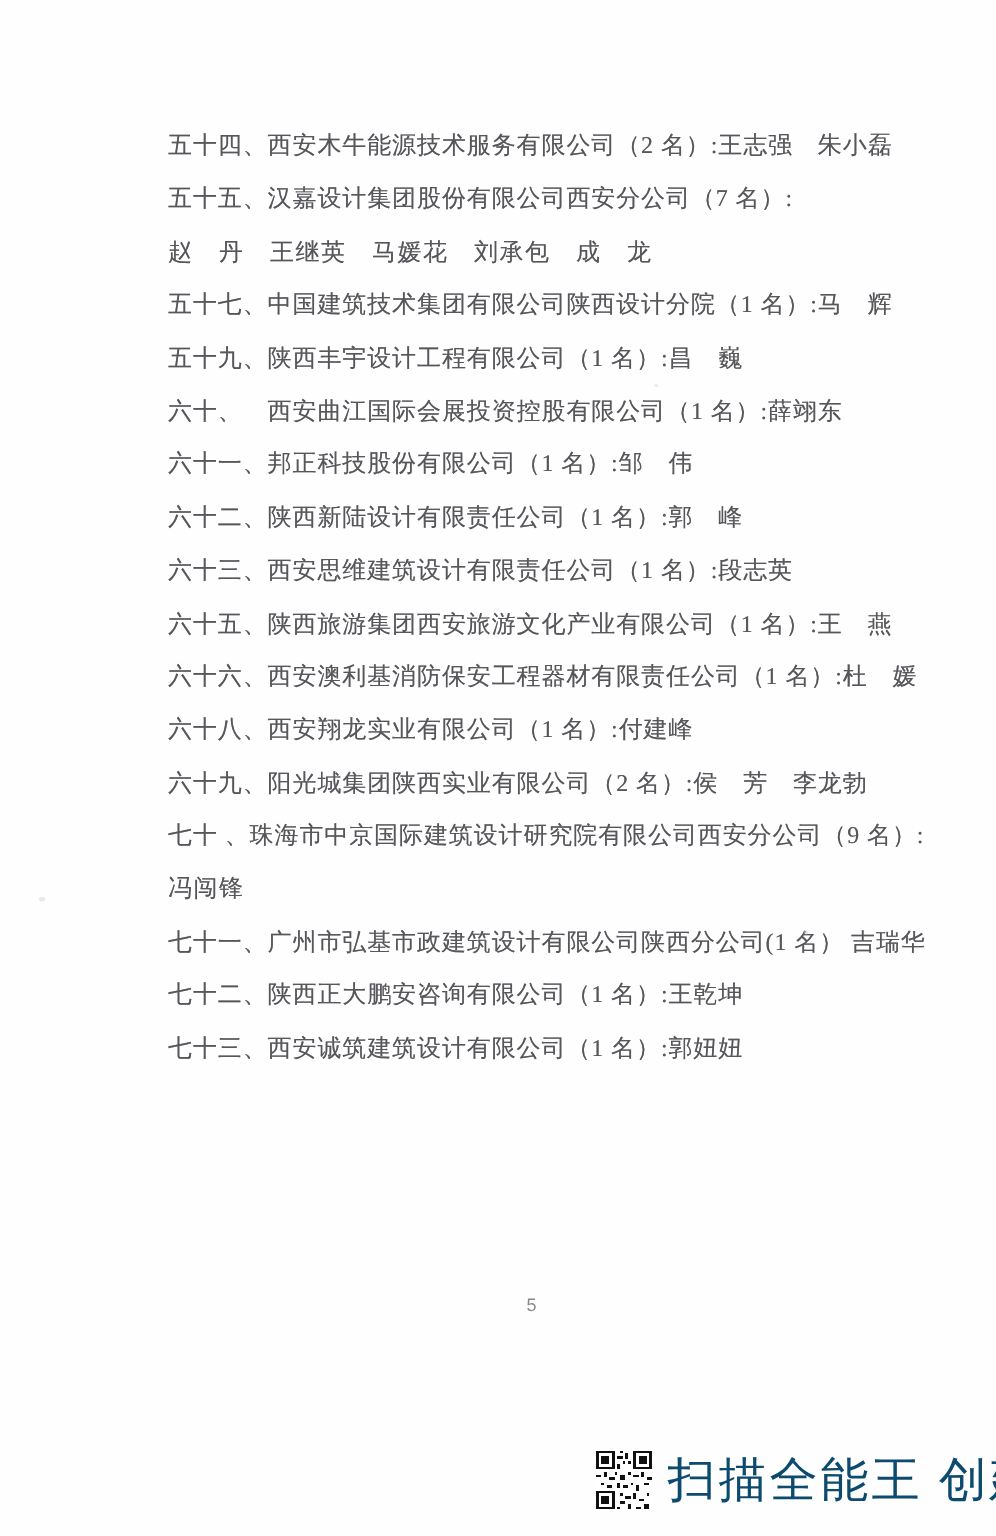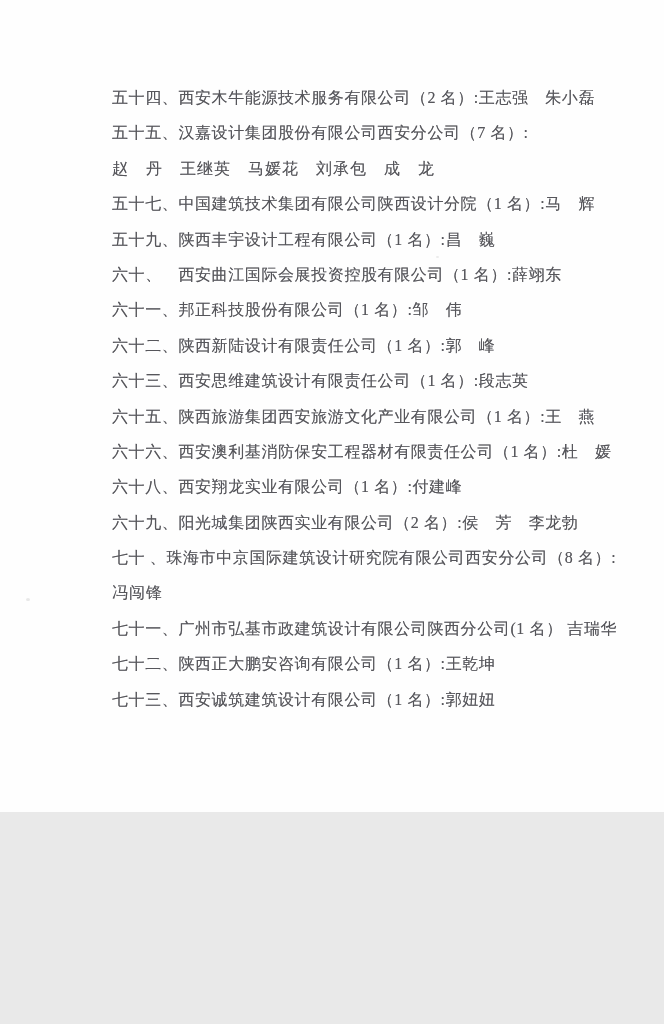--- a/index.html
+++ b/index.html
@@ -3,21 +3,21 @@
 <meta charset="utf-8">
 <style>
   html, body {
     margin: 0;
     padding: 0;
     background: #e9e9e9;
   }
   .page {
     position: relative;
     width: 664px;
-    height: 812px;
+    height: 1024px;
     margin: 0 auto;
     background: #fefefe;
     overflow: hidden;
     font-family: "Liberation Serif", "DejaVu Serif", serif;
   }
   .doc {
     position: absolute;
     left: 112px;
     top: 80px;
     width: 520px;
@@ -85,21 +85,21 @@
     <p class="line">五十七、中国建筑技术集团有限公司陕西设计分院（1 名）:马　辉</p>
     <p class="line">五十九、陕西丰宇设计工程有限公司（1 名）:昌　巍</p>
     <p class="line">六十、　西安曲江国际会展投资控股有限公司（1 名）:薛翊东</p>
     <p class="line">六十一、邦正科技股份有限公司（1 名）:邹　伟</p>
     <p class="line">六十二、陕西新陆设计有限责任公司（1 名）:郭　峰</p>
     <p class="line">六十三、西安思维建筑设计有限责任公司（1 名）:段志英</p>
     <p class="line">六十五、陕西旅游集团西安旅游文化产业有限公司（1 名）:王　燕</p>
     <p class="line">六十六、西安澳利基消防保安工程器材有限责任公司（1 名）:杜　媛</p>
     <p class="line">六十八、西安翔龙实业有限公司（1 名）:付建峰</p>
     <p class="line">六十九、阳光城集团陕西实业有限公司（2 名）:侯　芳　李龙勃</p>
-    <p class="line">七十 、珠海市中京国际建筑设计研究院有限公司西安分公司（8 名）:</p>
+    <p class="line">七十 、珠海市中京国际建筑设计研究院有限公司西安分公司（9 名）:</p>
     <p class="line continuation">冯闯锋</p>
     <p class="line">七十一、广州市弘基市政建筑设计有限公司陕西分公司(1 名） 吉瑞华</p>
     <p class="line">七十二、陕西正大鹏安咨询有限公司（1 名）:王乾坤</p>
     <p class="line">七十三、西安诚筑建筑设计有限公司（1 名）:郭妞妞</p>
   </main>
 
   <div class="page-number">5</div>
 
   <div class="watermark">
     <svg class="qr" viewBox="0 0 21 23" shape-rendering="crispEdges">

